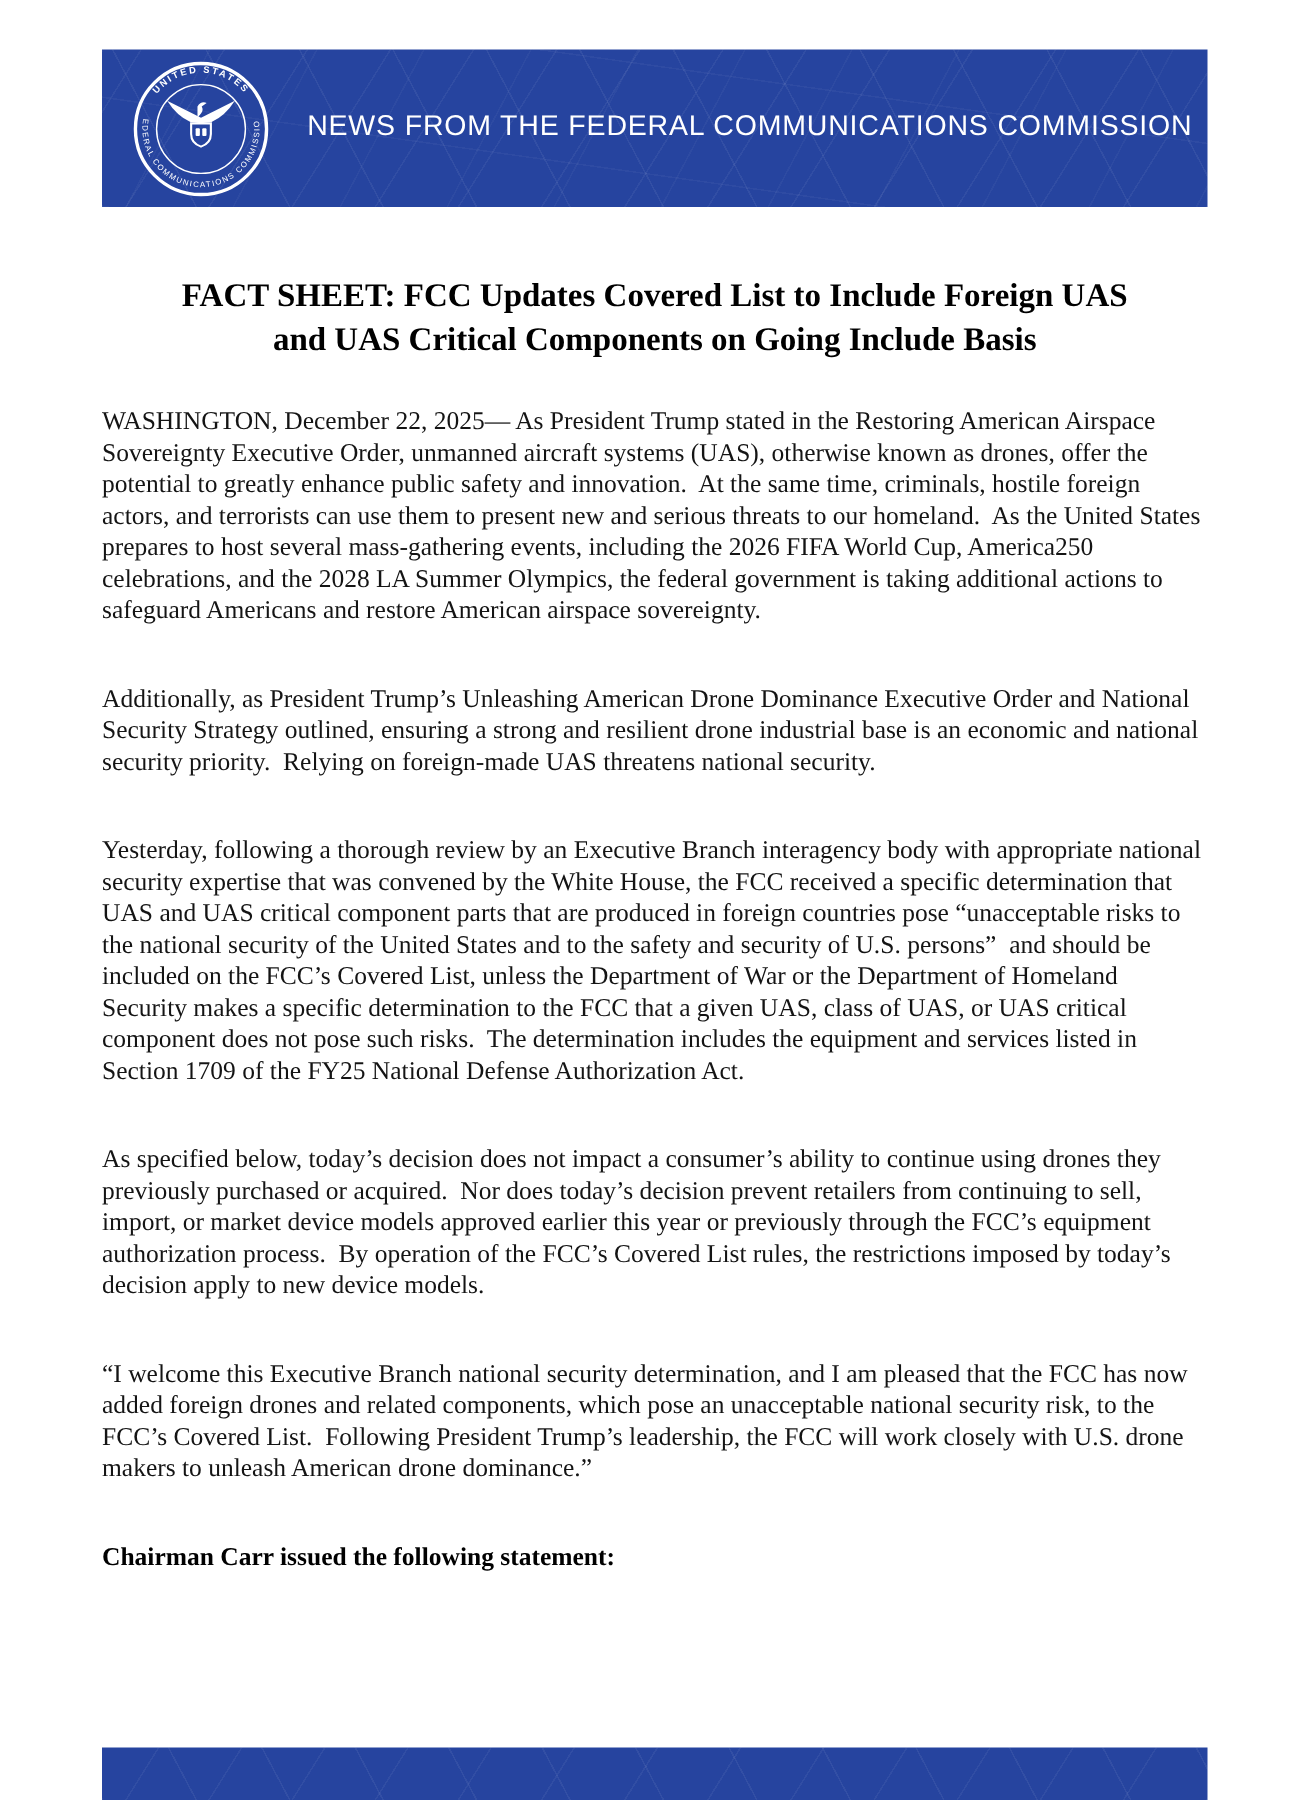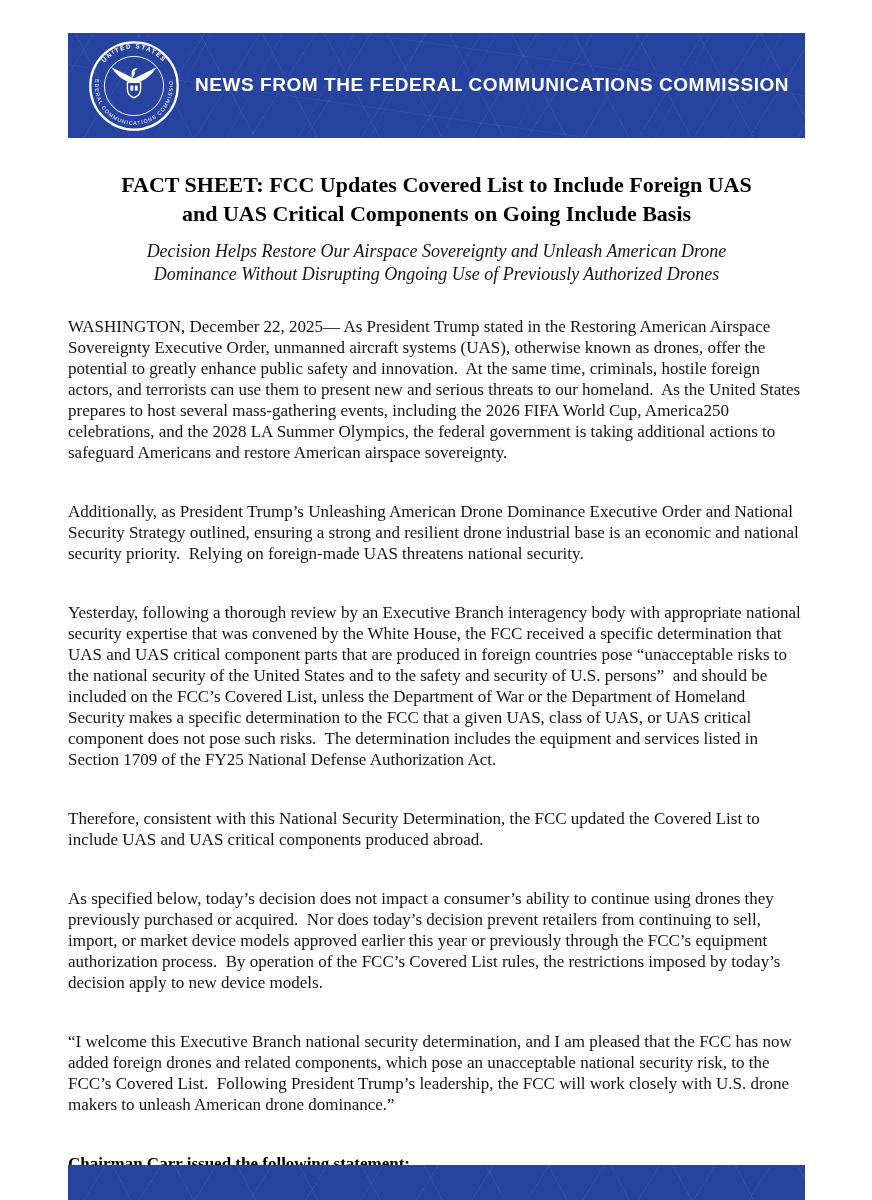--- a/index.html
+++ b/index.html
@@ -12,25 +12,25 @@
     background-color:#26449f;
     background-image:
       repeating-linear-gradient(62deg,  rgba(255,255,255,.06) 0 1px, transparent 1px 55px),
       repeating-linear-gradient(-58deg, rgba(255,255,255,.05) 0 1px, transparent 1px 47px),
       repeating-linear-gradient(8deg,   rgba(255,255,255,.04) 0 1px, transparent 1px 72px),
       repeating-linear-gradient(118deg, rgba(255,255,255,.035) 0 1px, transparent 1px 63px);
     display:flex;align-items:center;
   }
   .seal{width:94px;height:94px;margin-left:19px;flex:0 0 auto;}
   .banner-text{
-    flex:1;text-align:left;color:#ffffff;
-    font-family:"Liberation Sans", sans-serif;font-weight:bold;
+    flex:1;text-align:right;color:#ffffff;
+    font-family:"Liberation Sans", sans-serif;font-weight:normal;
     font-size:19px;letter-spacing:.55px;padding:0 10px 0 14px;line-height:1.2;
   }
-  .content{position:absolute;left:68px;top:160px;width:737px;}
+  .content{position:absolute;left:68px;top:172px;width:737px;}
   .doc-title{
     margin:10px 0 0;text-align:center;color:#000;
     font-size:22px;line-height:29px;font-weight:bold;
   }
   .doc-subtitle{
     margin-top:12px;text-align:center;font-style:italic;
     font-size:18px;line-height:23px;color:#151515;
   }
   .body-para{
     white-space:pre-wrap;font-size:17px;line-height:21px;margin:38px 0 0;color:#141414;font-family:Liberation Serif, serif;
@@ -72,26 +72,24 @@
         <rect x="46.2" y="49.5" width="3" height="5.5" rx="0.7"></rect>
         <rect x="50.9" y="49.5" width="3" height="5.5" rx="0.7"></rect>
       </g>
     </svg>
     <div class="banner-text">NEWS FROM THE FEDERAL COMMUNICATIONS COMMISSION</div>
   </header>
 
   <main class="content">
     <h1 class="doc-title"><span>FACT SHEET: FCC Updates Covered List to Include Foreign UAS</span><br><span>and UAS Critical Components on Going Include Basis</span></h1>
 
-    <div class="doc-subtitle"><span>Decision Helps Restore Our Airspace Sovereignty and Unleash American Drone</span><br><span>Dominance Without Disrupting Ongoing Use of Previously Authorized Drones</span></div>
 
     <p class="body-para first">WASHINGTON, December 22, 2025— As President Trump stated in the Restoring American Airspace Sovereignty Executive Order, unmanned aircraft systems (UAS), otherwise known as drones, offer the potential to greatly enhance public safety and innovation.  At the same time, criminals, hostile foreign actors, and terrorists can use them to present new and serious threats to our homeland.  As the United States prepares to host several mass-gathering events, including the 2026 FIFA World Cup, America250 celebrations, and the 2028 LA Summer Olympics, the federal government is taking additional actions to safeguard Americans and restore American airspace sovereignty.</p>
     <p class="body-para">Additionally, as President Trump’s Unleashing American Drone Dominance Executive Order and National Security Strategy outlined, ensuring a strong and resilient drone industrial base is an economic and national security priority.  Relying on foreign-made UAS threatens national security.</p>
     <p class="body-para">Yesterday, following a thorough review by an Executive Branch interagency body with appropriate national security expertise that was convened by the White House, the FCC received a specific determination that UAS and UAS critical component parts that are produced in foreign countries pose “unacceptable risks to the national security of the United States and to the safety and security of U.S. persons”  and should be included on the FCC’s Covered List, unless the Department of War or the Department of Homeland Security makes a specific determination to the FCC that a given UAS, class of UAS, or UAS critical component does not pose such risks.  The determination includes the equipment and services listed in Section 1709 of the FY25 National Defense Authorization Act.</p>
-    <p class="body-para">Therefore, consistent with this National Security Determination, the FCC updated the Covered List to include UAS and UAS critical components produced abroad.</p>
     <p class="body-para">As specified below, today’s decision does not impact a consumer’s ability to continue using drones they previously purchased or acquired.  Nor does today’s decision prevent retailers from continuing to sell, import, or market device models approved earlier this year or previously through the FCC’s equipment authorization process.  By operation of the FCC’s Covered List rules, the restrictions imposed by today’s decision apply to new device models.</p>
 
     <p class="body-para">“I welcome this Executive Branch national security determination, and I am pleased that the FCC has now added foreign drones and related components, which pose an unacceptable national security risk, to the FCC’s Covered List.  Following President Trump’s leadership, the FCC will work closely with U.S. drone makers to unleash American drone dominance.”</p>
     <p class="body-para bold">Chairman Carr issued the following statement:</p>
   </main>
 
   <div class="footer-band"></div>
 
 </div>
 

